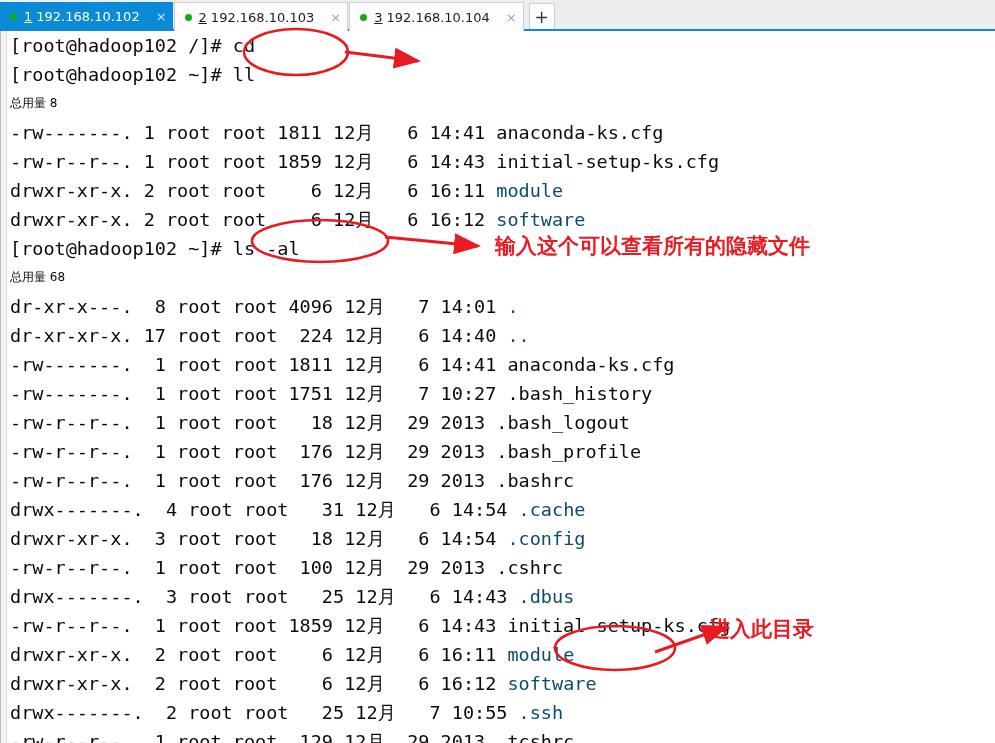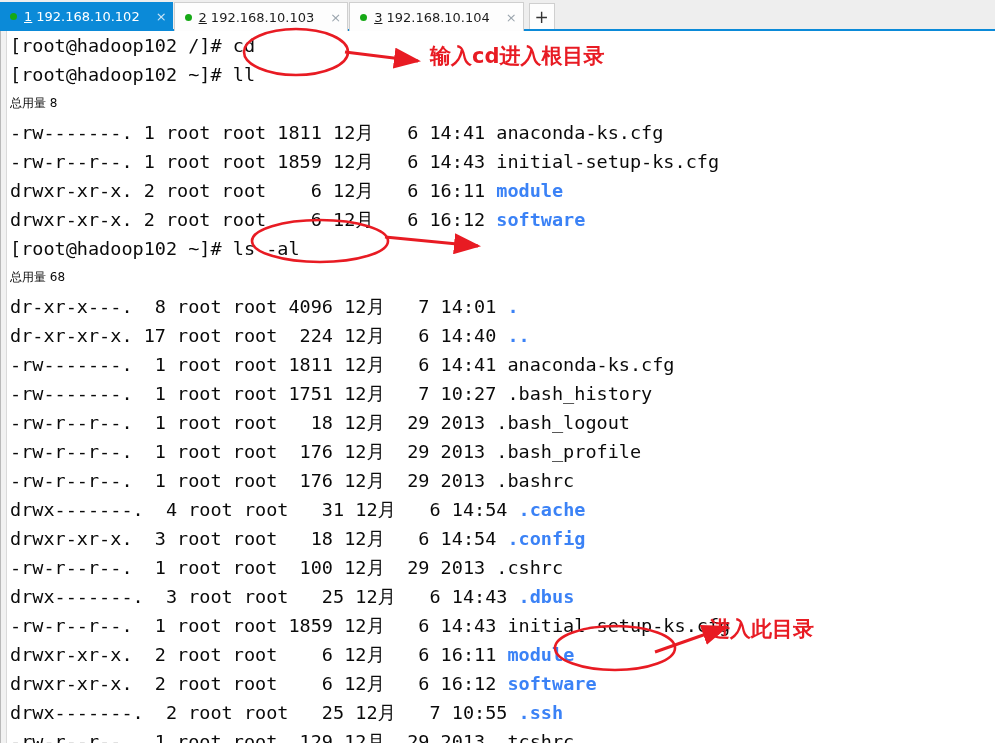--- a/index.html
+++ b/index.html
@@ -111,21 +111,21 @@
     position: absolute;
     top: 0; left: 9px;
     font-family: "DejaVu Sans Mono", monospace;
     font-size: 18.5px;
     line-height: 29px;
     color: #0a0a0a;
     white-space: pre;
     letter-spacing: 0px;
   }
   .ln { height: 29px; }
-  .dir { color: #3b82f6; font-weight: bold; }
+  .dir { color: #0c4a6e; font-weight: normal; }
   .cjk { font-family: "DejaVu Sans", sans-serif; font-size: 12px; }
 
   
   .anno-layer {
     position: absolute;
     top: 0; left: 0;
     width: 995px; height: 743px;
     pointer-events: none;
   }
   .anno-text {
@@ -188,15 +188,15 @@
     <ellipse cx="296" cy="52" rx="52" ry="23" fill="none" stroke="#e81b23" stroke-width="2.6"></ellipse>
     <line x1="345" y1="52" x2="418" y2="61" stroke="#e81b23" stroke-width="3" marker-end="url(#arrowhead)"></line>
 
     <ellipse cx="320" cy="241" rx="68" ry="21" fill="none" stroke="#e81b23" stroke-width="2.6"></ellipse>
     <line x1="385" y1="237" x2="478" y2="246" stroke="#e81b23" stroke-width="3" marker-end="url(#arrowhead)"></line>
 
     <ellipse cx="615" cy="648" rx="60" ry="22" fill="none" stroke="#e81b23" stroke-width="2.6"></ellipse>
     <line x1="655" y1="652" x2="726" y2="627" stroke="#e81b23" stroke-width="3" marker-end="url(#arrowhead)"></line>
   </svg>
 
-  <div class="anno-text" id="anno-0" style="left: 430px; top: 42px;">输入cd进入根目录</div>
+  <div class="anno-text" id="anno-1" style="left: 495px; top: 232px;">输入这个可以查看所有的隐藏文件</div>
   <div class="anno-text" id="anno-2" style="left: 709px; top: 615px;">进入此目录</div>
 </div>
 
 </body></html>

